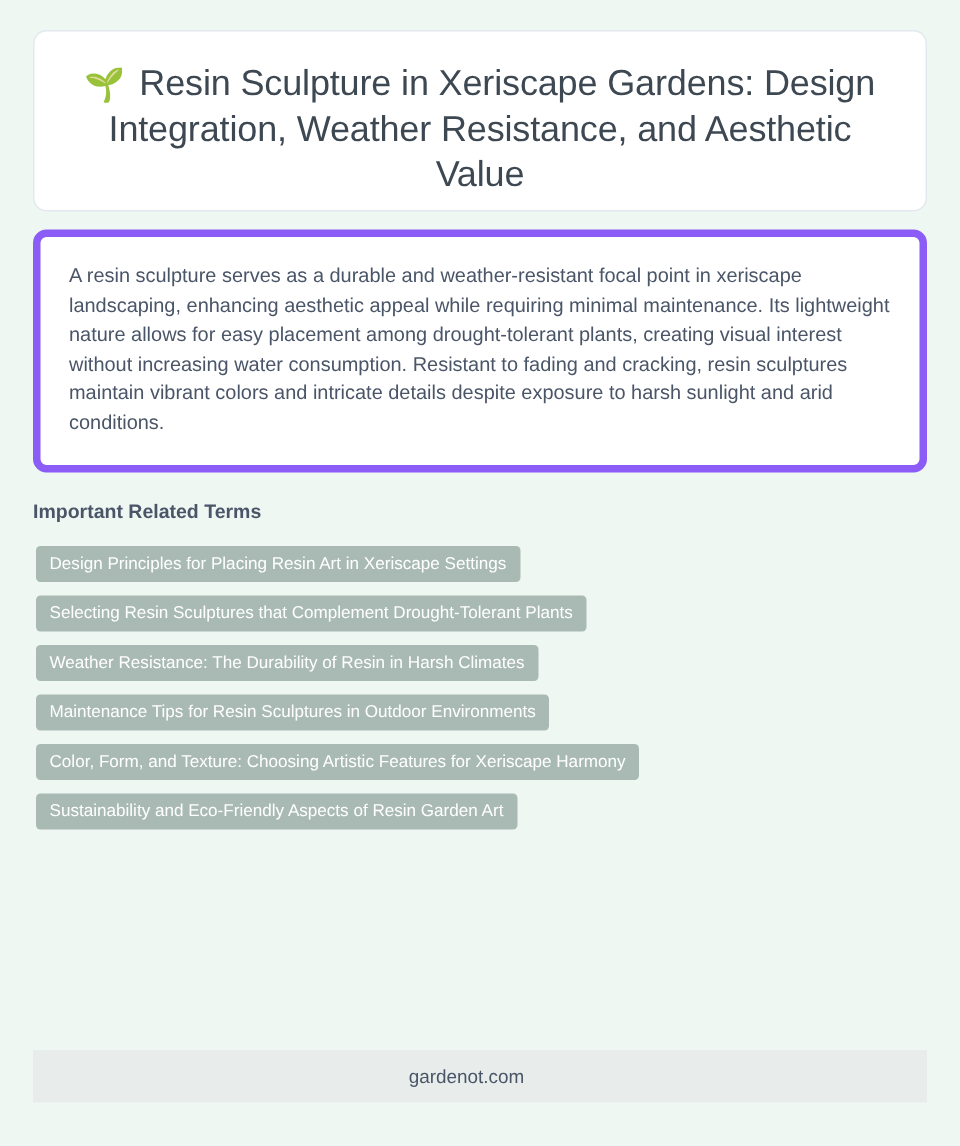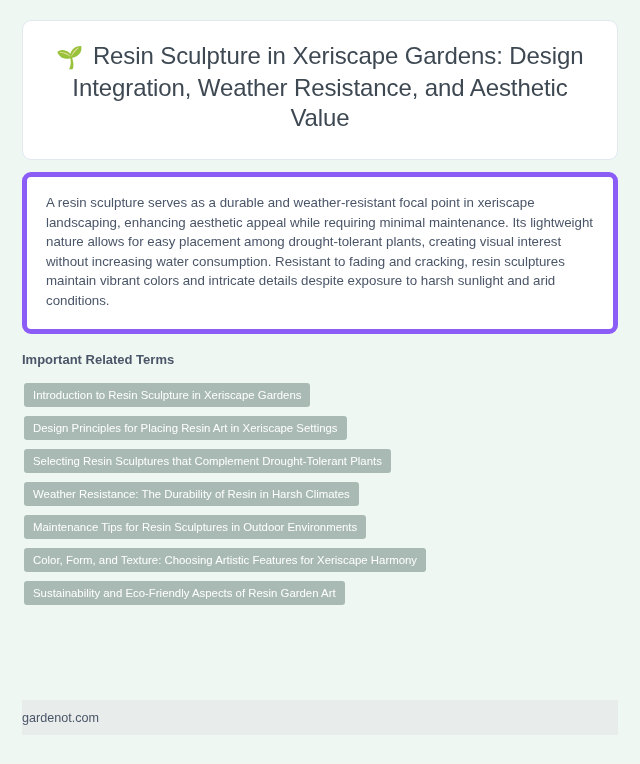--- a/index.html
+++ b/index.html
@@ -21,21 +21,21 @@
     display: flex;
     flex-direction: column;
   }
 
   
   .title-card {
     background: #ffffff;
     border: 1px solid #e3e8ef;
     border-radius: 9px;
     box-sizing: border-box;
-    padding: 20px 26px 26px 26px;
+    padding: 20px 26px 8px 26px;
     text-align: center;
   }
   .title-line {
     display: block;
     font-size: 24px;
     line-height: 30px;
     color: #3d4852;
     font-weight: normal;
     letter-spacing: -0.1px;
     margin: 0;
@@ -95,21 +95,21 @@
   }
 
   
   .footer-spacer { flex: 1 1 auto; }
   .footer-bar {
     background: #e8edeb;
     box-sizing: border-box;
     height: 35px;
     display: flex;
     align-items: center;
-    justify-content: flex-start;
+    justify-content: center;
     padding-right: 18px;
     margin-bottom: 29px;
   }
   .footer-text {
     font-size: 12.6px;
     color: #4a5568;
   }
 </style>
 </head>
 <body>
@@ -120,21 +120,20 @@
     <h1 class="title-line"><span class="title-emoji">🌱</span><span>Resin Sculpture in Xeriscape Gardens: Design Integration, Weather Resistance, and Aesthetic Value</span></h1>
   </div>
 
   <div class="desc-card">
     <p class="desc-text">A resin sculpture serves as a durable and weather-resistant focal point in xeriscape landscaping, enhancing aesthetic appeal while requiring minimal maintenance. Its lightweight nature allows for easy placement among drought-tolerant plants, creating visual interest without increasing water consumption. Resistant to fading and cracking, resin sculptures maintain vibrant colors and intricate details despite exposure to harsh sunlight and arid conditions.</p>
   </div>
 
   <div class="terms-section">
     <h2 class="terms-heading">Important Related Terms</h2>
     <ul class="terms-list">
-      <li class="term-chip">Introduction to Resin Sculpture in Xeriscape Gardens</li>
       <li class="term-chip">Design Principles for Placing Resin Art in Xeriscape Settings</li>
       <li class="term-chip">Selecting Resin Sculptures that Complement Drought-Tolerant Plants</li>
       <li class="term-chip">Weather Resistance: The Durability of Resin in Harsh Climates</li>
       <li class="term-chip">Maintenance Tips for Resin Sculptures in Outdoor Environments</li>
       <li class="term-chip">Color, Form, and Texture: Choosing Artistic Features for Xeriscape Harmony</li>
       <li class="term-chip">Sustainability and Eco-Friendly Aspects of Resin Garden Art</li>
     </ul>
   </div>
 
   <div class="footer-spacer"></div>

